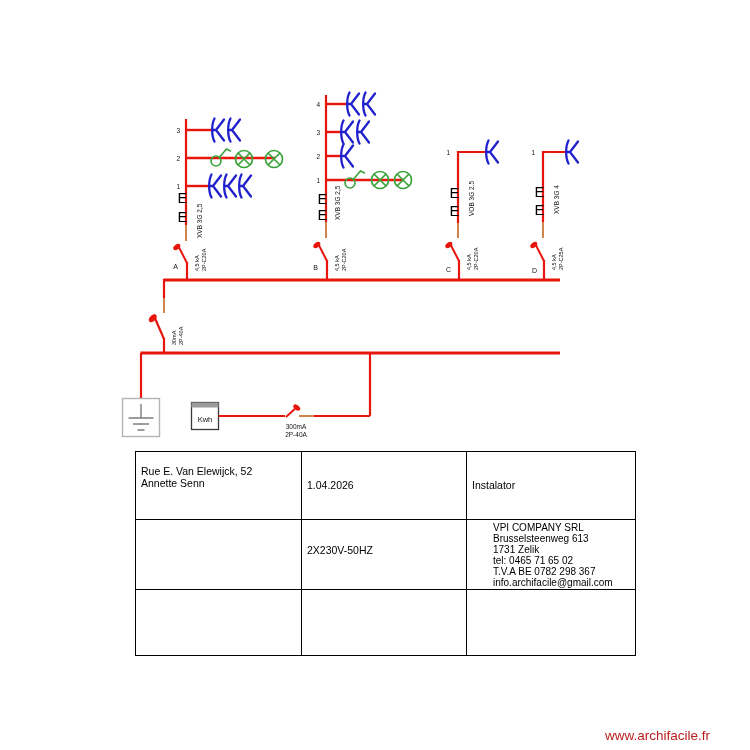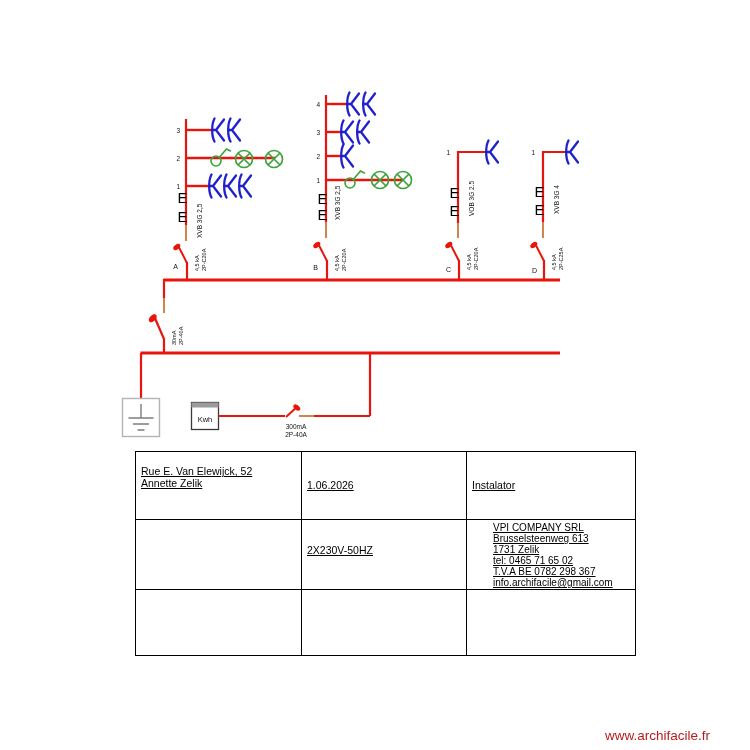--- a/index.html
+++ b/index.html
@@ -14,21 +14,21 @@
   .tnum{font-size:6.5px;text-anchor:end;}
   .tletter{font-size:7px;text-anchor:end;}
   .trot{font-size:5.5px;}
   .tcable{font-size:6.5px;}
   .te{font-size:15px;text-anchor:end;fill:#000;}
   .tsmall{font-size:6.5px;text-anchor:middle;}
   .tkwh{font-size:7.5px;text-anchor:middle;}
   .titleblock{position:absolute;left:135px;top:451px;}
   .titleblock table{border-collapse:collapse;table-layout:fixed;}
   .titleblock td{border:1.7px solid #000;vertical-align:top;font-size:10.5px;color:#000;
-                 padding:0 2px 0 5px;overflow:hidden;text-decoration:underline;}
+                 padding:0 2px 0 5px;overflow:hidden;}
   td.c-owner{padding-top:14px;line-height:11.5px;}
   td.c-date{padding-top:27px;}
   td.c-installer{padding-top:27px;}
   td.c-supply{padding-top:24px;}
   td.c-company{padding-top:2px;font-size:10px;line-height:11px;padding-left:26px;}
   .watermark{position:absolute;left:605px;top:728px;font-size:13.5px;color:#b91c1c;}
 </style>
 </head>
 <body>
 
@@ -179,24 +179,24 @@
     <table>
       <colgroup>
           <col style="width:166px">
           <col style="width:165px">
           <col style="width:169px">
         </colgroup>
       <tbody>
           <tr style="height:68px">
         <td class="c-owner">
           <div>Rue E. Van Elewijck, 52</div>
-          <div>Annette Zelik</div>
+          <div>Annette Senn</div>
         </td>
         <td class="c-date">
-          <span>1.06.2026</span>
+          <span>1.04.2026</span>
         </td>
         <td class="c-installer">
           <span>Instalator</span>
         </td>
       </tr>
       <tr style="height:70px">
         <td></td>
         <td class="c-supply">
           <span>2X230V-50HZ</span>
         </td>

